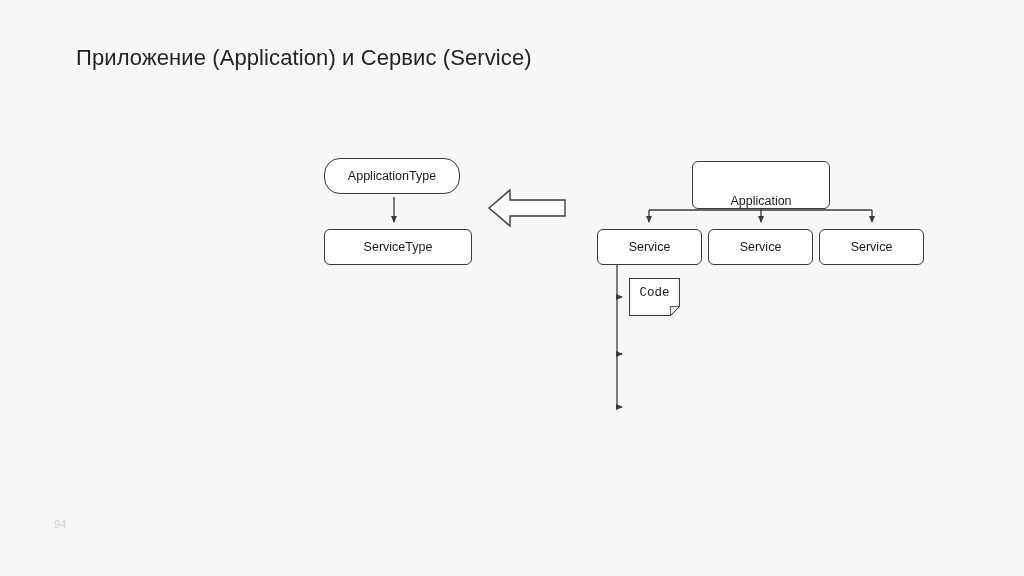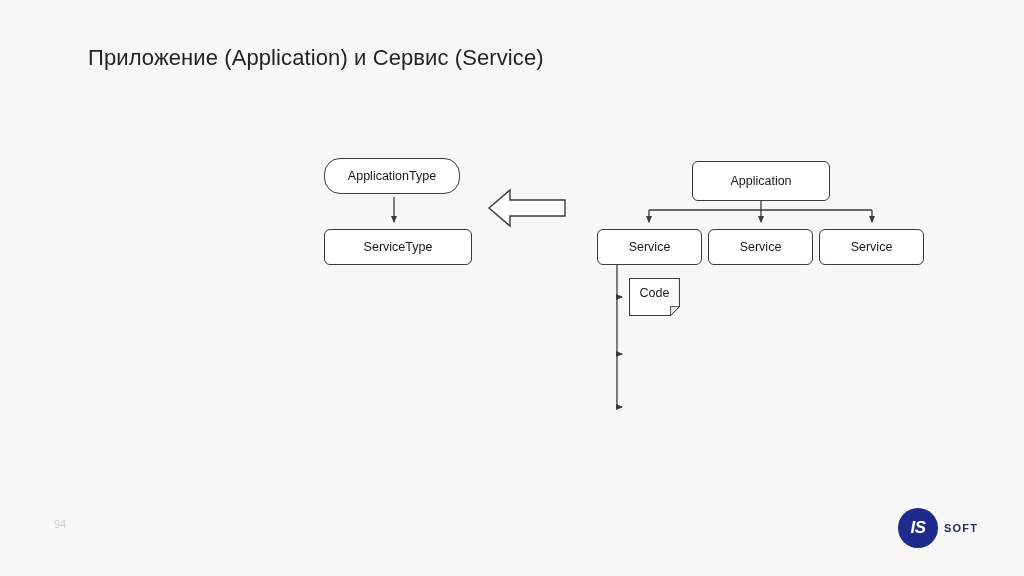--- a/index.html
+++ b/index.html
@@ -18,21 +18,21 @@
     position: absolute;
     left: 0; top: 0;
     width: 1024px;
     height: 576px;
     background: #f7f7f7;
   }
 
   
   #slide-title {
     position: absolute;
-    left: 88px;
+    left: 76px;
     top: 45px;
     font-size: 22px;
     color: #232323;
     letter-spacing: 0.1px;
     white-space: nowrap;
   }
 
   
   #diagram {
     position: absolute;
@@ -52,20 +52,21 @@
     font-size: 12.5px;
     color: #1a1a1a;
     white-space: nowrap;
   }
   
   .doc-node {
     position: absolute;
     box-sizing: border-box;
     width: 51px;
     height: 48px;
+    font-family: Liberation Mono, monospace;
   }
   .doc-node .doc-label {
     position: absolute;
     left: 0; top: 0;
     width: 100%;
     height: 100%;
     display: flex;
     align-items: center;
     justify-content: center;
     padding-bottom: 9px;
@@ -167,21 +168,21 @@
   </svg>
 
   <div class="node" style="left:324px; top:158px; width:136px; height:36px;border-radius:16px;">
     <span>ApplicationType</span>
   </div>
 
   <div class="node" style="left:324px; top:229px; width:148px; height:36px;">
     <span>ServiceType</span>
   </div>
 
-  <div class="node" style="left:692px; top:161px; width:138px; height:40px;">
+  <div class="node" style="left:692px; top:161px; width:138px; height:48px;align-items:flex-end;">
     <span>Application</span>
   </div>
 
   <div class="node" style="left:597px; top:229px; width:105px; height:36px;">
     <span>Service</span>
   </div>
 
   <div class="node" style="left:708px; top:229px; width:105px; height:36px;">
     <span>Service</span>
   </div>
@@ -195,20 +196,14 @@
       <path d="M0.7,0.7 L63.3,0.7 L63.3,36 L52,47.3 L0.7,47.3 Z" fill="#ffffff" stroke="#3a3a3a" stroke-width="1.3" stroke-linejoin="miter"></path>
       <path d="M63.3,36 L52,36 L52,47.3 Z" fill="#ededed" stroke="#3a3a3a" stroke-width="1.1" stroke-linejoin="miter"></path>
     </svg>
     <span class="doc-label">Code</span>
   </div>
 
 
 
   <div id="page-number">94</div>
 
-  <div id="brand-logo">
-    <div id="brand-mark">
-      <span id="brand-mark-text">IS</span>
-    </div>
-    <div id="brand-word">SOFT</div>
-  </div>
 
 </div>
 
 </body></html>

